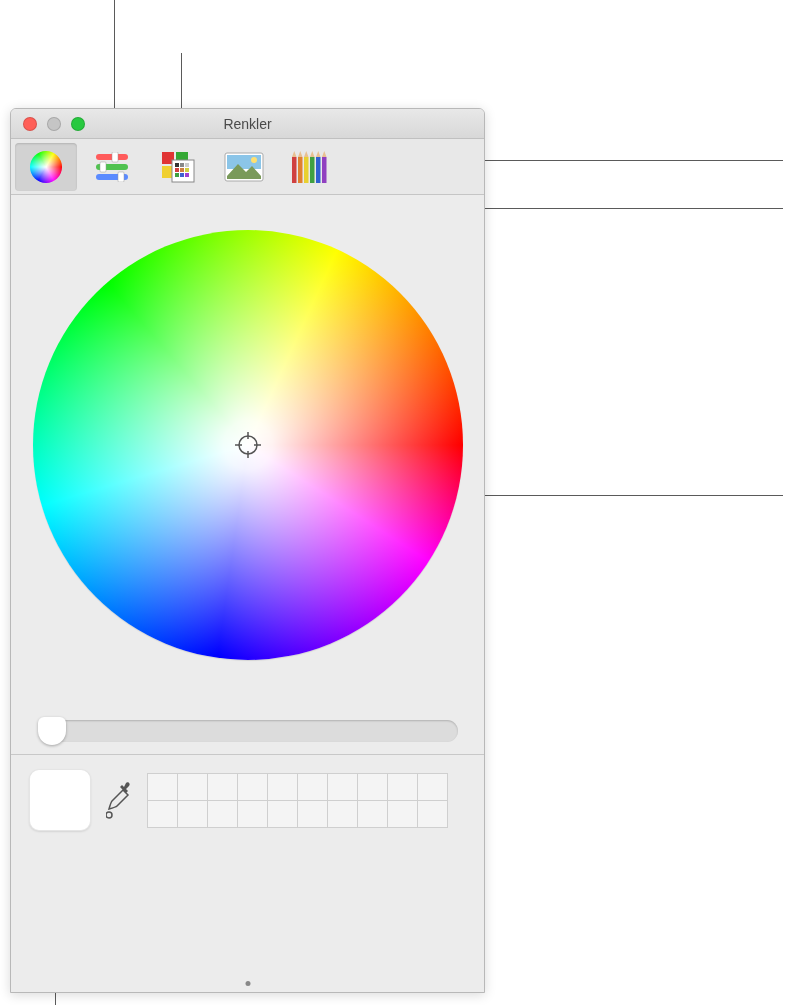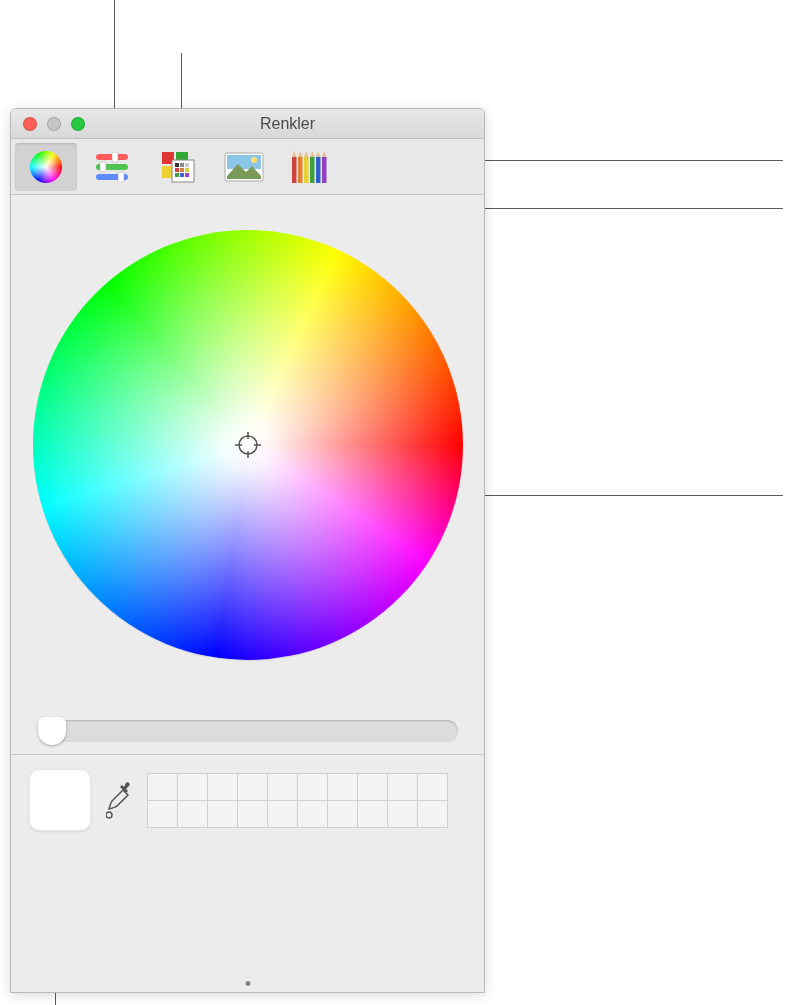--- a/index.html
+++ b/index.html
@@ -41,23 +41,22 @@
     }
     
     .tl-close { background: #ff5f57; }
     .tl-min { background: #c5c5c5; }
     .tl-zoom { background: #28c940; }
     
     .titlebar-title {
       position: absolute;
       left: 50%;
       transform: translateX(-50%);
-      font-size: 16px;
+      font-size: 14px;
       color: #4a4a4a;
-      margin-left: 40px;
     }
     
     .toolbar {
       height: 56px;
       background: #e8e8e8;
       border-bottom: 1px solid #c5c5c5;
       display: flex;
       align-items: center;
       padding: 0 4px;
       gap: 4px;

